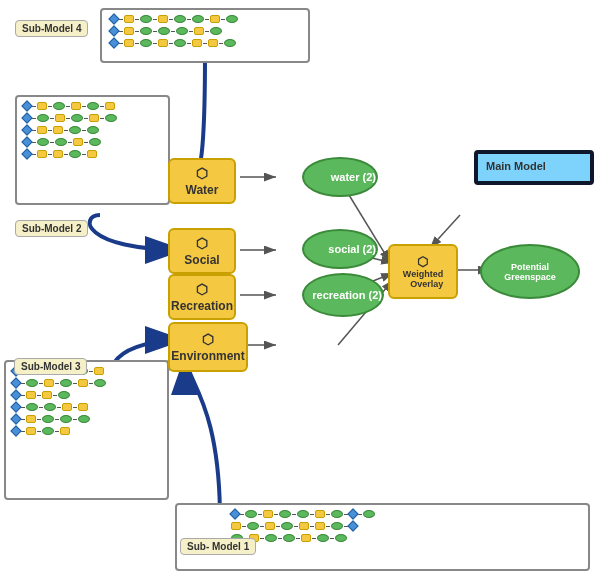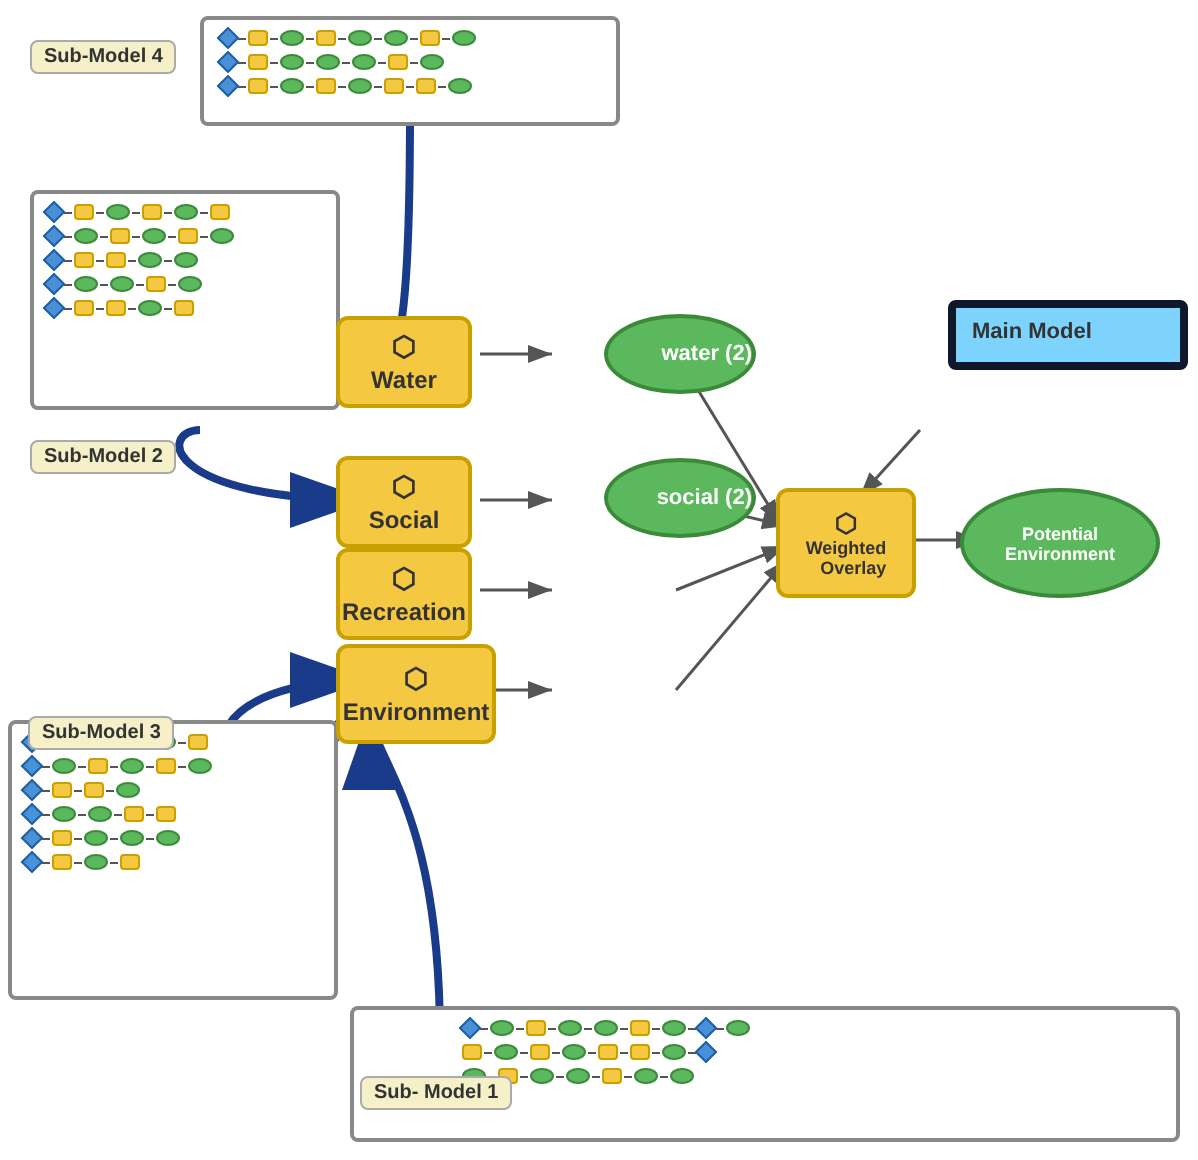--- a/index.html
+++ b/index.html
@@ -491,30 +491,33 @@
 </div>
 
 <div class="green-oval" style="left:270px; top:157px; width:76px; height:40px;">
   <span>water (2)</span>
 </div>
 
 <div class="green-oval" style="left:270px; top:229px; width:76px; height:40px;">
   <span>social (2)</span>
 </div>
 
+<div class="green-oval" style="left:270px; top:273px; width:82px; height:44px;">
+  <span>recreation (2)</span>
+</div>
 
 
 <div class="weighted-overlay" style="left:388px; top:244px; width:70px; height:55px;">
   <span style="font-size:13px;">⬡</span>
   <span style="white-space:pre-line; font-size:9px; font-weight:bold;text-align:right;">Weighted
 Overlay</span>
 </div>
 
 <div class="greenspace-oval" style="left:480px; top:244px; width:100px; height:55px;">
   <span style="white-space:pre-line; font-size:9px; font-weight:bold; text-align:center;">Potential
-Environment</span>
+Greenspace</span>
 </div>
 
 <div class="main-model-tooltip" style="left:450px; top:150px; width:130px;">
   <div class="title">Main Model</div>
 </div>
 
 </div>
 
 </body></html>

